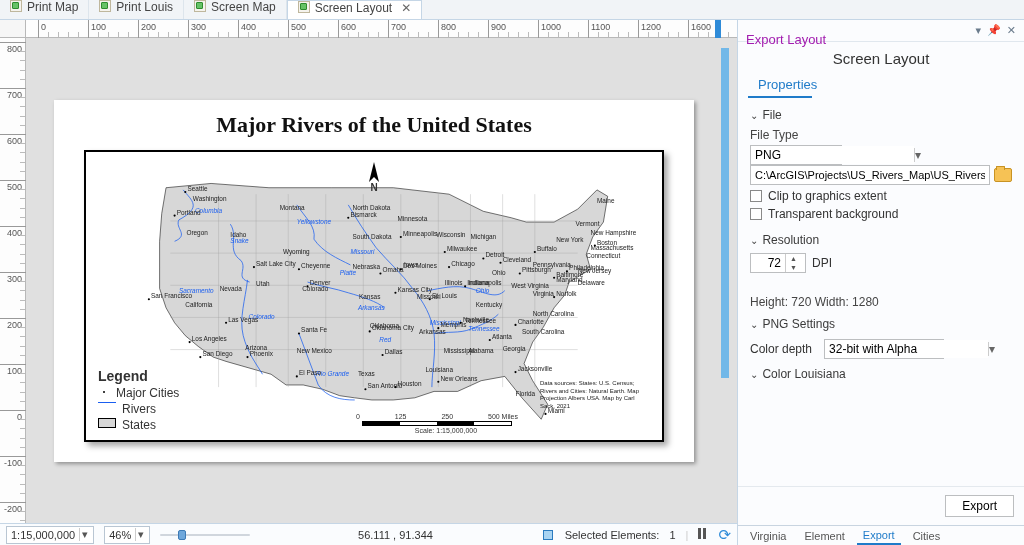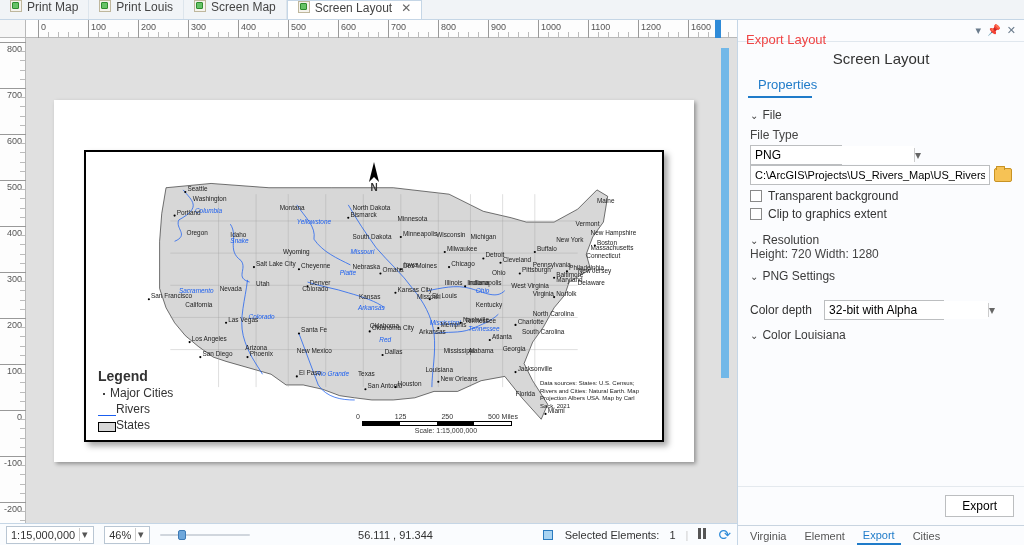--- a/index.html
+++ b/index.html
@@ -45,21 +45,21 @@
 .usa path.outline { fill:#d7d7d7; stroke:#000; stroke-width:0.5; }
 .usa path.stateline { fill:none; stroke:#999; stroke-width:0.3; }
 .usa path.river { fill:none; stroke:#1a5ef0; stroke-width:0.7; }
 .usa text { font-size:6px; fill:#222; }
 .usa text.state { font-weight:400; }
 .usa text.river { fill:#1a5ef0; font-style:italic; }
 .usa circle.city { fill:#000; r:1; }
 
 .legend { position:absolute; left:12px; bottom:8px; width:110px; }
 .legend .lh { font-size:14px; font-weight:700; }
-.legend .row { display:flex; align-items:flex-end; font-size:12px; margin-top:2px; }
+.legend .row { display:flex; align-items:flex-start; gap:6px; font-size:12px; margin-top:2px; }
 .legend .swatch-dot { width:12px; height:12px; position:relative; }
 .legend .swatch-dot::after { content:""; position:absolute; left:5px; top:5px; width:2px; height:2px; background:#000; border-radius:50%; }
 .legend .swatch-line { width:18px; height:0; border-top:1.5px solid #1a5ef0; }
 .legend .swatch-box { width:18px; height:10px; background:#d7d7d7; border:1px solid #000; }
 
 .north { position:absolute; left:50%; top:10px; width:20px; margin-left:-10px; text-align:center; z-index:2; }
 .north svg { display:block; margin:0 auto; }
 .north span { font-size:10px; font-weight:700; display:block; margin-top:-2px; }
 
 .credits { position:absolute; right:22px; bottom:30px; width:100px; font-size:6px; line-height:1.25; color:#222; }
@@ -80,21 +80,21 @@
 .slider .thumb { position:absolute; top:2px; left:18px; width:8px; height:10px; background:#6ea7db; border:1px solid #3d7ab5; border-radius:2px; }
 .spacer { flex:1; }
 .sel-ico { width:14px; height:14px; display:inline-block; position:relative; }
 .sel-ico::before { content:""; position:absolute; inset:2px; border:1.5px solid #2b7bbf; background:#a9d4f2; }
 .pause span { display:inline-block; width:3px; height:11px; background:#555; margin-right:2px; }
 .circ-arrows { color:#2f8bd8; font-size:15px; line-height:14px; }
 
 
 .panel { width:286px; display:flex; flex-direction:column; background:#fbfcfe; }
 .panel-head { display:flex; align-items:center; justify-content:space-between; height:22px; padding:0 8px; border-bottom:1px solid #e0e7ee; }
-.panel-title { color:#ef4444; font-size:13px;margin-top:17px; }
+.panel-title { color:#a21caf; font-size:13px;margin-top:17px; }
 .panel-ctl { display:flex; gap:6px; color:#6a7b8c; font-size:11px; align-items:center; }
 .panel-ctl span { cursor:pointer; }
 .panel-sub { text-align:center; padding:8px 0 10px; font-size:15px; color:#333; }
 .panel-prop { color:#1f7bc9; font-size:13px; padding:0 10px 4px; border-bottom:2px solid #1f7bc9; margin:0 10px 6px; width:64px; }
 .psec { padding:4px 12px; }
 .psec-h { display:flex; align-items:center; gap:4px; font-weight:500; color:#3a3a3a; cursor:pointer; }
 .psec-h .chev { font-size:10px; color:#444; }
 .pfield-label { color:#444; margin:6px 0 3px; }
 .pinput { display:flex; align-items:center; border:1px solid #bcbec0; height:20px; background:#fff; }
 .pinput input { border:none; outline:none; font:inherit; padding:0 4px; flex:1 1 auto; height:18px; }
@@ -324,20 +324,21 @@
             <div class="tick" style="top: 464px;">
               <span>-200</span>
             </div>
             <div class="minor" style="top: 473.2px;"></div>
             <div class="minor" style="top: 482.4px;"></div>
           </div>
         <div class="hi-top"></div>
         <div class="hi-right"></div>
         <div class="page-wrap">
           <div class="page">
+            <div class="map-title">Major Rivers of the United States</div>
             <div class="map-frame">
               <div class="north">
                   <svg width="14" height="22" viewBox="0 0 14 22">
                     <polygon points="7,0 12,20 7,15 2,20" fill="#000"></polygon>
                   </svg>
                   <span>N</span>
                 </div>
               <div class="map-canvas">
                 <svg class="usa" viewBox="0 0 460 250">
                   <path class="outline" d="M36 24 L78 20 L132 24 L190 24 L248 24 L300 30 L332 46 L358 52 L372 56 L398 56 L420 44 L438 26 L448 32 L444 56 L434 70 L428 86 L432 100 L412 112 L408 124 L398 136 L388 154 L378 168 L370 188 L378 204 L392 226 L386 240 L368 220 L352 200 L330 204 L308 214 L286 214 L268 220 L248 222 L228 222 L212 220 L198 218 L182 212 L164 208 L148 208 L134 198 L120 194 L106 190 L92 186 L80 182 L66 172 L54 162 L44 150 L36 136 L30 118 L30 98 L30 74 L32 48 Z"></path>
@@ -602,42 +603,52 @@
             <span class="dcaret">▾</span>
           </div>
         <div style="display:flex; align-items:center;">
           <div class="pinput wpath" style="flex:1">
               <input value="C:\ArcGIS\Projects\US_Rivers_Map\US_Rivers_Map.png" style="">
             </div>
           <div class="folder"></div>
         </div>
         <div class="chk">
             <span class="box"></span>
-            <span>Transparent background</span>
+            <span>Clip to graphics extent</span>
           </div>
         <div class="chk">
             <span class="box"></span>
-            <span>Clip to graphics extent</span>
+            <span>Transparent background</span>
           </div>
       </div>
 
       <div class="psec">
         <div class="psec-h">
             <span class="chev">⌄</span>
             <span>Resolution</span>
           </div>
-        <div style="margin-top:0; color:#444">Height: 720 Width: 1280</div>
+        <div class="spin-row" style="margin-top:6px">
+          <div class="spin">
+              <input value="72" style="">
+              <div class="btns">
+                <span>▲</span>
+                <span>▼</span>
+              </div>
+            </div>
+          <span>DPI</span>
+        </div>
+        <div style="margin-top:22px; color:#444">Height: 720 Width: 1280</div>
       </div>
 
       <div class="psec">
         <div class="psec-h">
             <span class="chev">⌄</span>
             <span>PNG Settings</span>
           </div>
-        <div class="spin-row" style="margin-top:17px">
+        <div class="spin-row" style="margin-top:8px">
           <span>Color depth</span>
           <div class="pinput" style="width:120px; margin-left:6px">
               <input readonly="" value="32-bit with Alpha" style="">
               <span class="dcaret">▾</span>
             </div>
         </div>
       </div>
 
       <div class="psec">
         <div class="psec-h">

